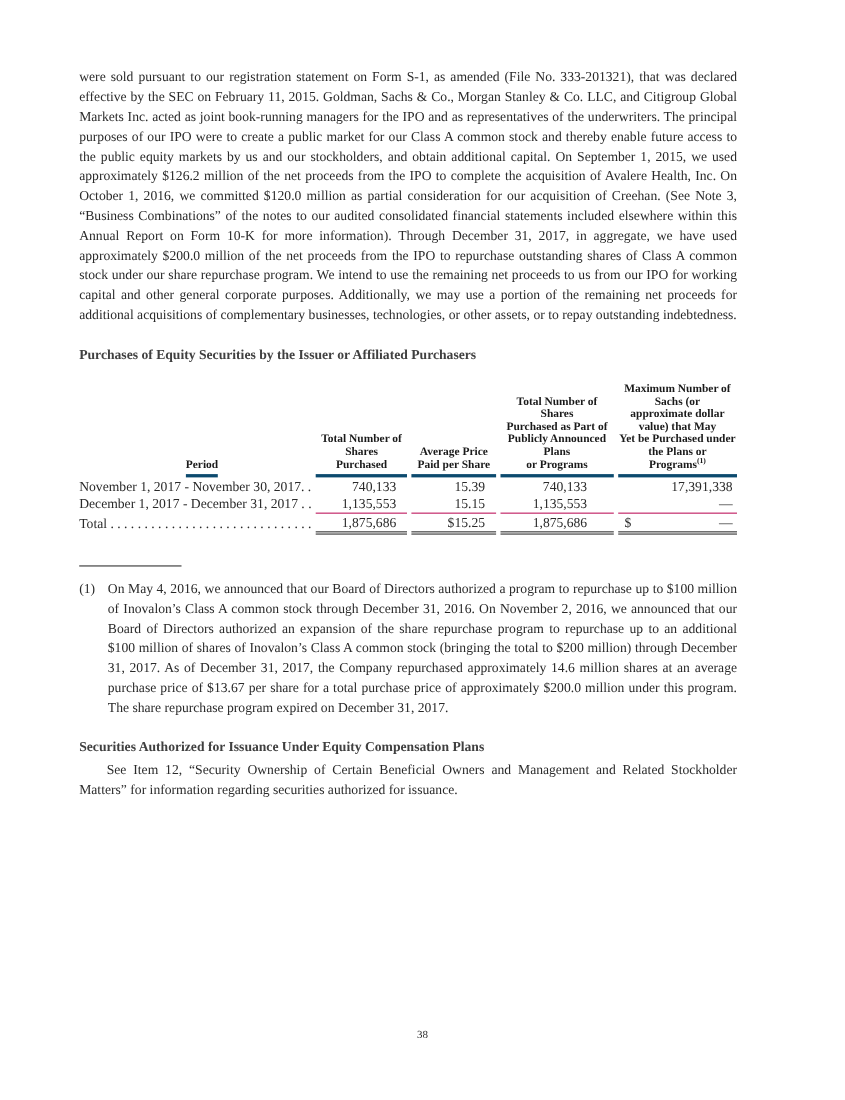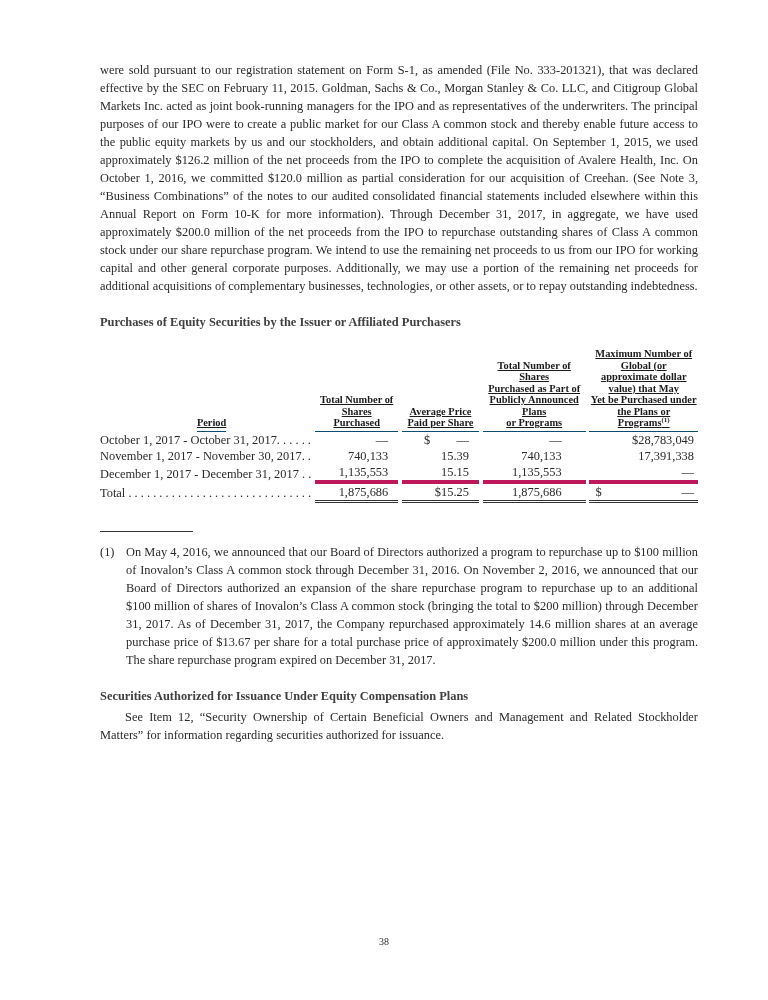--- a/index.html
+++ b/index.html
@@ -1,51 +1,51 @@
 <!DOCTYPE html>
 <html><head>
 <meta charset="utf-8">
 <style>
   html, body { margin: 0; padding: 0; background: #ffffff; }
   body {
     width: 768px; height: 1000px; position: relative; overflow: hidden;
     font-family: "Liberation Serif", "DejaVu Serif", serif;
     color: #2a2a2a; font-size: 12.4px; line-height: 18px;
   }
-  .page { position: absolute; left: 100px; top: 61px; width: 598px; }
+  .page { position: absolute; left: 72px; top: 61px; width: 598px; }
   p { margin: 0; }
   .justify { text-align: justify; text-align-last: left; }
   .indent { text-indent: 25px; }
   h2 {
     font-size: 12.4px; font-weight: bold; margin: 0; line-height: 18px;
     color: #404040;
   }
   .sec-head-1 { margin-top: 18px; }
   .sec-head-2 { margin-top: 18px; }
   .intro { margin-top: 3px; }
 
   
   table.repurchases {
     border-collapse: separate; border-spacing: 0; width: 598px;
     margin-top: 17px; font-size: 12.4px;
   }
   table.repurchases th {
     font-weight: bold; font-size: 10.4px; line-height: 11.5px; vertical-align: bottom;
     text-align: center; padding: 0; color: #1a1a1a;
   }
-  th .hd { display: inline-block; border-bottom: 1px solid #0c4a6e; padding-bottom: 2px; width: 100%; text-decoration: underline; }
+  th .hd { display: inline-block; border-bottom: 3px solid #0c4a6e; padding-bottom: 2px; width: 100%; }
   th.period .hd { width: auto; text-align: center; margin-left: 12px; }
   th.period { text-align: left; }
   table.repurchases td { padding: 0; height: 16px; line-height: 16px; white-space: nowrap; }
   td.period { text-align: left; }
   td.num { text-align: right; }
   .gap { width: 4px; }
   .c1 { width: 84px; } .c2 { width: 78px; } .c3 { width: 104px; } .c4 { width: 110px; }
   .first-row td { padding-top: 4px; }
-  .ul-single { border-bottom: 4px solid #be185d; }
+  .ul-single { border-bottom: 1px solid #be185d; }
   .ul-double { border-bottom: 3px double #333; }
   .cell-inner { display: block; padding-right: 10px; }
   .c3 .cell-inner { padding-right: 24px; }
   .c4 .cell-inner { padding-right: 4px; }
   .dollar { float: left; padding-left: 6px; }
   .c2 .dollar { padding-left: 22px; }
   .total-row td { padding-top: 3px; }
   sup { font-size: 7px; line-height: 0; vertical-align: super; }
 
   .fn-rule { width: 93px; border-top: 1px solid #333; margin-top: 28px; }
@@ -93,50 +93,31 @@
             <span>Purchased as Part of</span><br>
             <span>Publicly Announced</span><br>
             <span>Plans</span><br>
             <span>or Programs</span>
           </span>
         </th>
         <th class="gap"></th>
         <th class="c4">
           <span class="hd">
             <span>Maximum Number of</span><br>
-            <span>Global (or</span><br>
+            <span>Sachs (or</span><br>
             <span>approximate dollar</span><br>
             <span>value) that May</span><br>
             <span>Yet be Purchased under</span><br>
             <span>the Plans or</span><br>
             <span>Programs</span><sup>(1)</sup>
           </span>
         </th>
       </tr>
     </thead>
     <tbody>
-      <tr class="first-row">
-        <td class="period">October 1, 2017 - October 31, 2017. . . . . .</td>
-        <td class="gap"></td>
-        <td class="num c1">
-            <span class="cell-inner">—</span>
-          </td>
-        <td class="gap"></td>
-        <td class="num c2">
-            <span class="cell-inner"><span class="dollar">$</span><span>—</span></span>
-          </td>
-        <td class="gap"></td>
-        <td class="num c3">
-            <span class="cell-inner">—</span>
-          </td>
-        <td class="gap"></td>
-        <td class="num c4">
-            <span class="cell-inner">$28,783,049</span>
-          </td>
-      </tr>
       <tr>
         <td class="period">November 1, 2017 - November 30, 2017. .</td>
         <td class="gap"></td>
         <td class="num c1">
             <span class="cell-inner">740,133</span>
           </td>
         <td class="gap"></td>
         <td class="num c2">
             <span class="cell-inner">15.39</span>
           </td>

